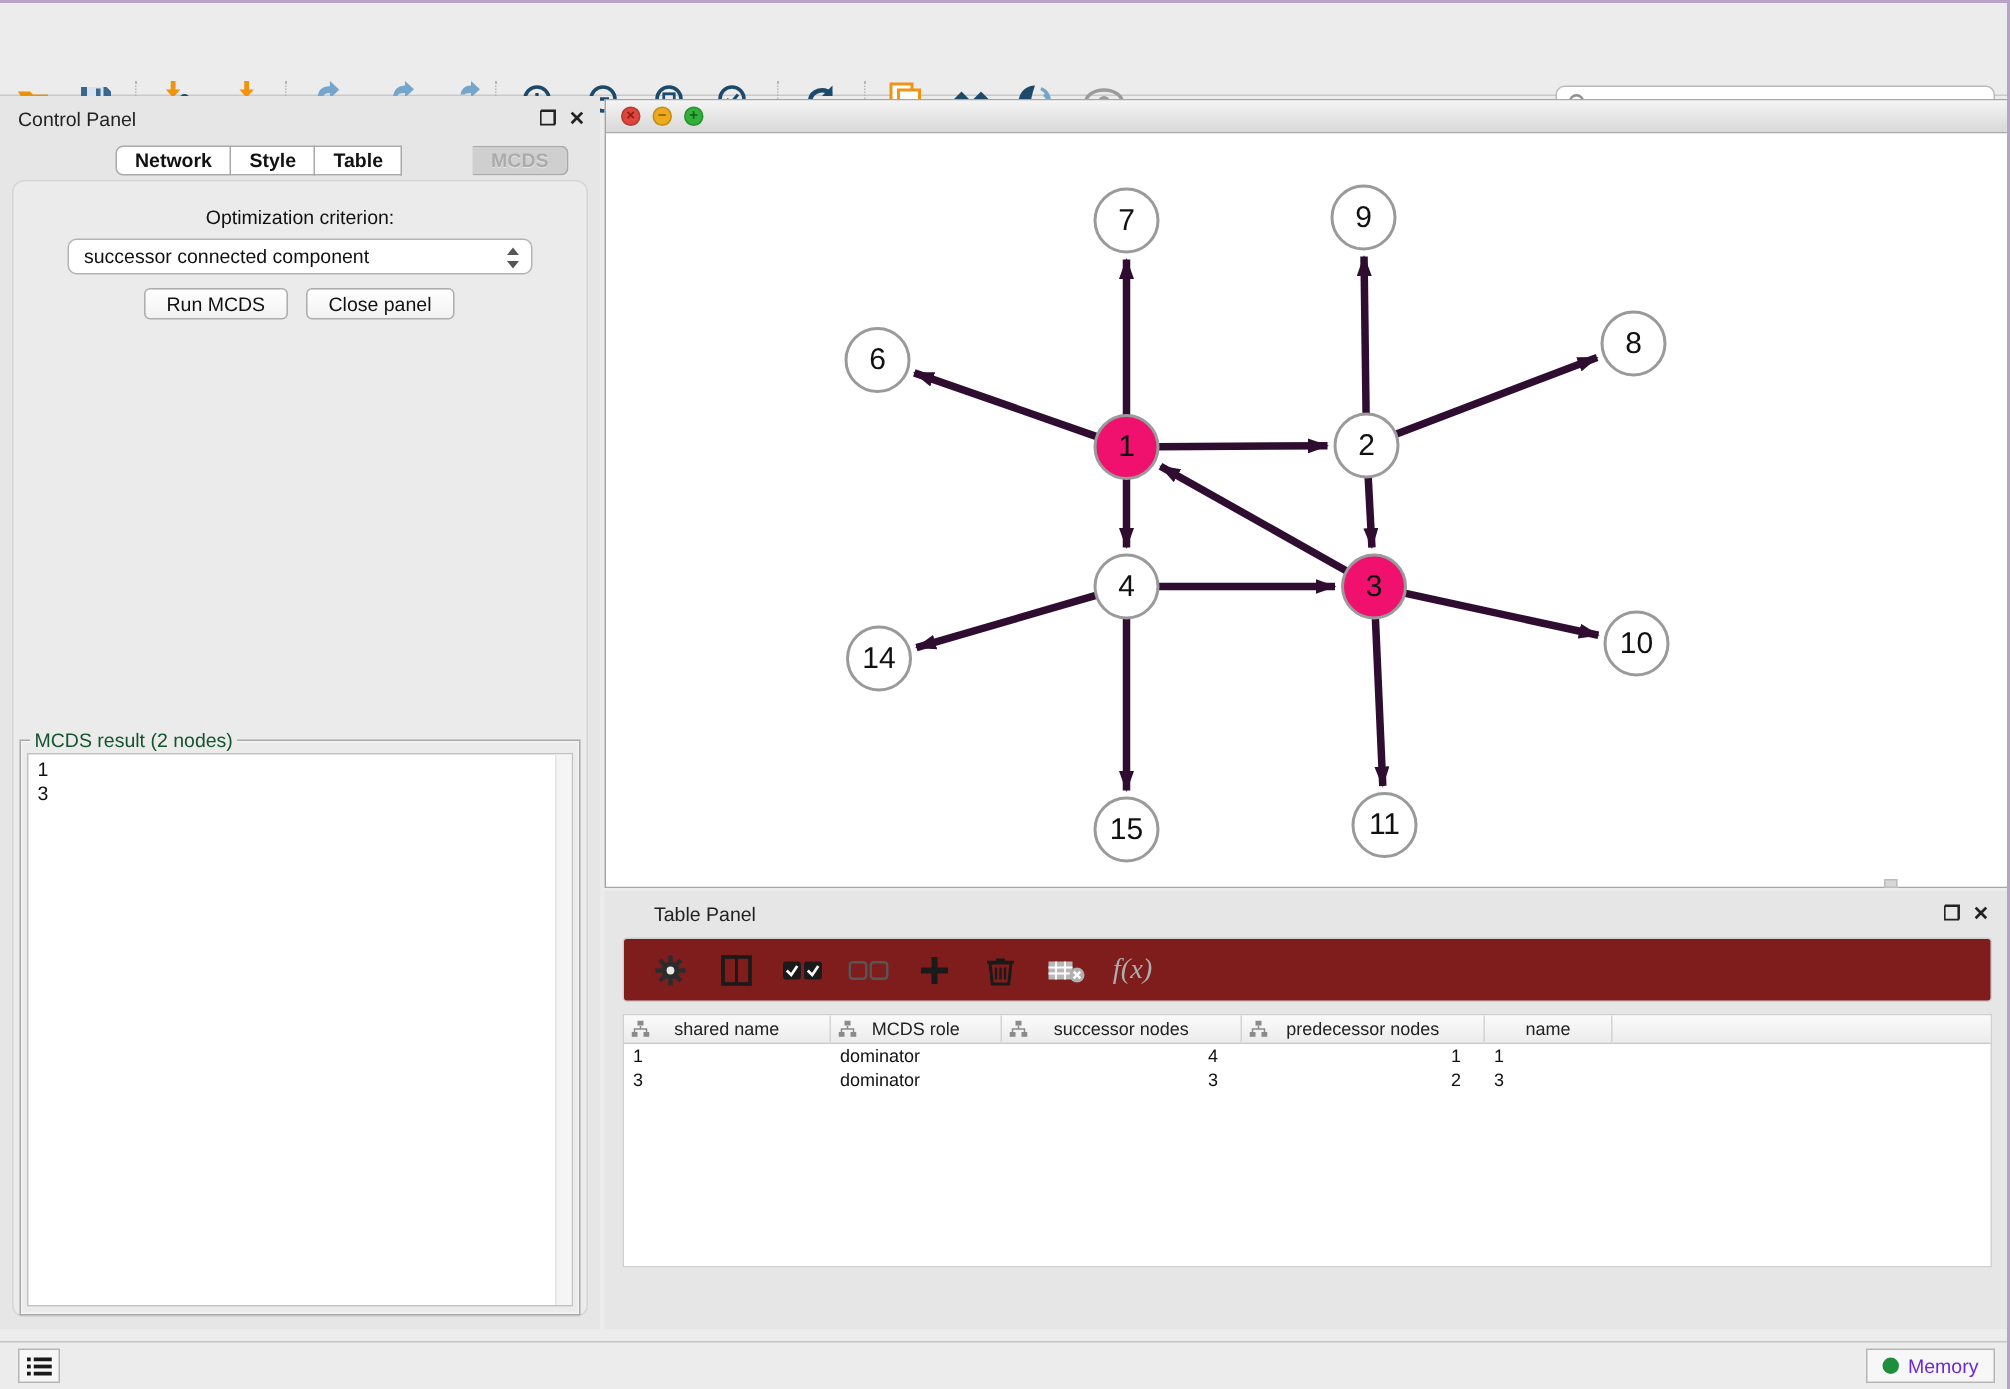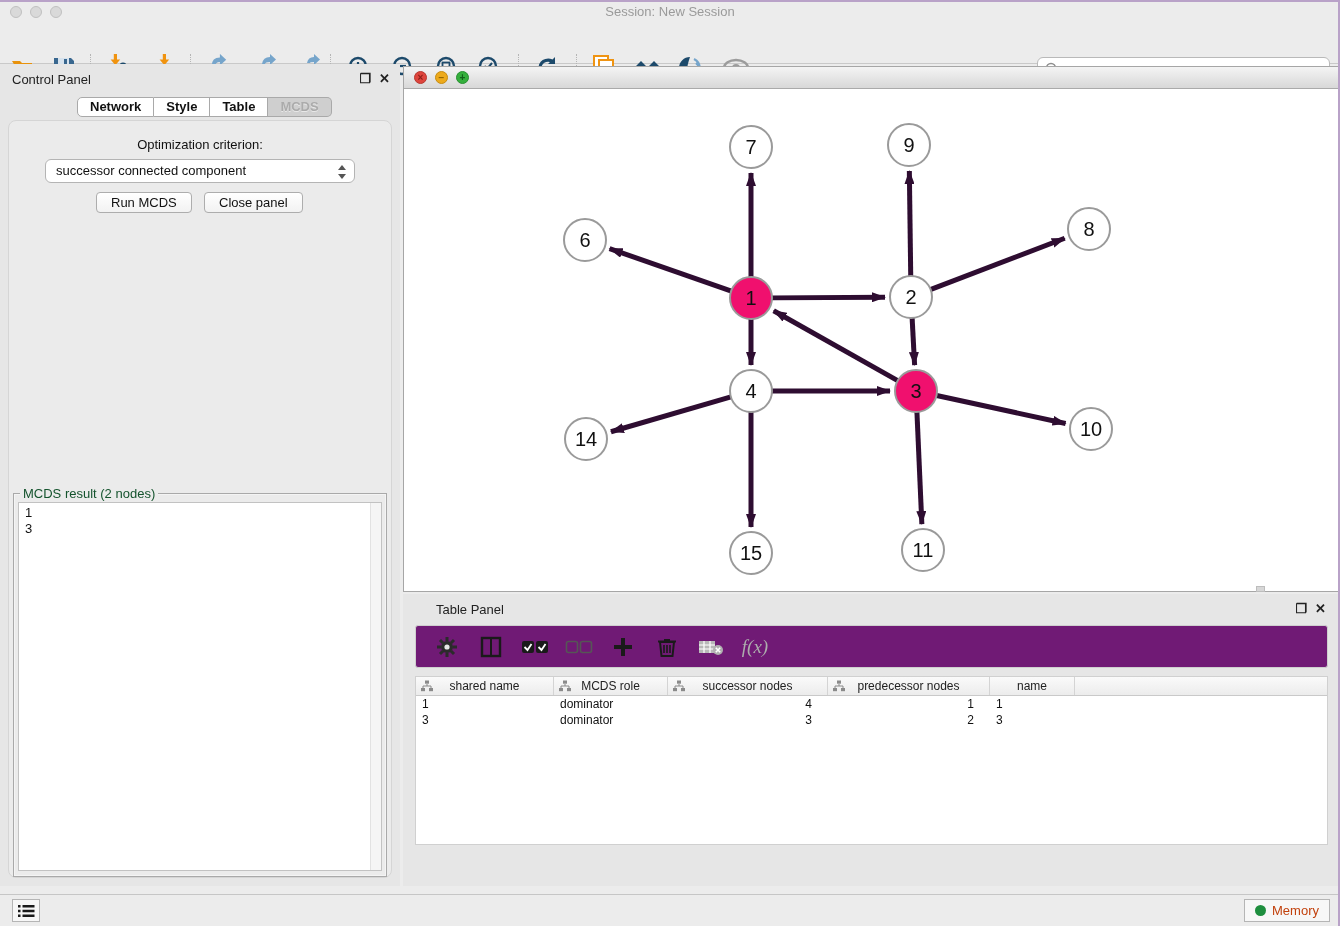--- a/index.html
+++ b/index.html
@@ -24,21 +24,21 @@
 
   
   .control-panel { position:absolute; left:0; top:64px; width:400px; height:822px; background:#e6e6e6; }
   .panel-title { position:absolute; left:12px; top:8px; font-size:13px; color:#222; }
   .panel-btns { position:absolute; right:10px; top:7px; display:flex; gap:8px; font-size:13px; color:#222; font-weight:bold; }
   .cp-content { position:absolute; left:8px; top:56px; width:384px; height:758px; background:#ebebeb; border:1px solid #d5d5d5; border-radius:8px; }
 
   .seg-group { display:flex; }
   .seg { height:20px; line-height:18px; font-size:13px; font-weight:bold; color:#111; background:#fff; border:1px solid #a9a9a9; border-left:none; text-align:center; padding:0 12px; cursor:default; }
   .seg:first-child { border-left:1px solid #a9a9a9; border-radius:5px 0 0 5px; }
-  .seg:last-child { border-radius:0 5px 5px 0; }
+  .seg:last-child { border-radius:0 5px 5px 0;margin-left:47px; }
   .seg.sel { background:#cfcfcf; color:#ababab; text-shadow:0 1px 0 #e8e8e8; }
   #ctl-tabs { position:absolute; left:77px; top:33px; z-index:5; }
 
   .opt-label { position:absolute; left:0; right:0; top:16px; text-align:center; font-size:13px; color:#111; }
   .select { position:absolute; left:36px; top:38px; width:310px; height:24px; background:#fff; border:1px solid #b4b4b4; border-radius:6px; font-size:13px; color:#111; line-height:22px; padding-left:10px; }
   .select .chev { position:absolute; right:7px; top:3px; width:10px; height:18px; color:#444; }
   .chev svg { display:block; }
   .btn { position:absolute; height:21px; background:linear-gradient(#ffffff,#f2f2f2); border:1px solid #adadad; border-radius:4px; font-size:13px; color:#111; text-align:center; line-height:19px; padding:0 14px; cursor:default; }
 
   .fieldset { position:absolute; left:4px; top:372px; width:374px; height:384px; border:1px solid #a9a9a9; box-shadow:inset 0 0 0 1px #f4f4f4; }
@@ -53,52 +53,46 @@
   .light { position:absolute; top:4px; width:13px; height:13px; border-radius:50%; font-size:10px; font-weight:bold; text-align:center; line-height:12px; }
   .net-title { position:absolute; left:0; right:0; top:3px; text-align:center; font-size:13px; color:#222; }
   .net-canvas { position:absolute; left:0; top:22px; width:935px; height:502px; background:#fff; overflow:hidden; }
   .net-canvas svg { position:absolute; left:0; top:0; }
   .gnode { position:absolute; width:44px; height:44px; border-radius:50%; border:2.5px solid #9a9a9a; background:#fff; display:flex; align-items:center; justify-content:center; font-size:20px; color:#111; cursor:default; }
   .gnode.sel { background:#f0106e; }
   .net-grip { position:absolute; left:852px; top:519px; width:9px; height:6px; background:#d7d7d7; border:1px solid #bdbdbd; }
 
   
   .table-panel { position:absolute; left:403px; top:594px; width:937px; height:292px; background:#e6e6e6; }
-  .tp-toolbar { position:absolute; left:12px; top:31px; width:913px; height:43px; background:#701a75; border:1px solid #cfcfcf; border-radius:3px; display:flex; align-items:center; gap:14px; padding-left:16px;text-align:right; }
+  .tp-toolbar { position:absolute; left:12px; top:31px; width:913px; height:43px; background:#7f1d1d; border:1px solid #cfcfcf; border-radius:3px; display:flex; align-items:center; gap:14px; padding-left:16px;text-align:right; }
   .tp-icon { width:30px; height:26px; display:flex; align-items:center; justify-content:center; }
   .fx { font-family:"Liberation Serif", serif; font-style:italic; font-size:19px; color:#adadad; }
   .tbl { position:absolute; left:12px; top:82px; width:913px; height:169px; background:#fff; border:1px solid #d0d0d0; }
   .thead { display:flex; height:19px; background:linear-gradient(#fafafa,#ececec); border-bottom:1px solid #c9c9c9; }
   .th { position:relative; border-right:1px solid #d4d4d4; font-size:12px; color:#222; text-align:center; line-height:18px; }
   .th .h-icon { position:absolute; left:5px; top:3px; }
   .trow { display:flex; height:16px; font-size:12px; color:#111; }
   .td { padding:1px 6px 0 6px; overflow:hidden; white-space:nowrap; }
   .td.r { text-align:right; padding-right:16px; }
   #tbl-tabs { position:absolute; left:269px; top:271px; }
   #tbl-tabs .seg { height:22px; line-height:20px; }
 
   
   .statusbar { position:absolute; left:0; top:894px; width:100%; height:32px; background:#ececec; border-top:1px solid #c6c6c6; }
   .sb-btn { position:absolute; top:4px; height:23px; background:#f7f7f7; border:1px solid #b5b5b5; display:flex; align-items:center; justify-content:center; }
   .mem-dot { width:11px; height:11px; border-radius:50%; background:#1e8e3e; margin-right:6px; }
-  .mem-label { font-size:13px; color:#c2410c; }
+  .mem-label { font-size:13px; color:#6d28d9; }
 </style>
 </head>
 <body>
 
 <div class="window">
   <div class="edge-top"></div>
   <div class="edge-right"></div>
 
-  <div class="titlebar">
-    <div class="tl-dot" style="left:10px"></div>
-    <div class="tl-dot" style="left:30px"></div>
-    <div class="tl-dot" style="left:50px"></div>
-    <div class="win-title">Session: New Session</div>
-  </div>
 
   <div class="toolbar">
     <div class="tbtn" style="left:6px">
       <svg width="28" height="24" viewBox="0 0 28 24">
           <path d="M2 5 h8 l2 2 h10 v3 H5 Z" fill="#e8920c"></path>
           <path d="M5 10 h21 l-4 10 H2 Z" fill="#f2a42a" stroke="#c87d08"></path>
         </svg>
     </div>
     <div class="tbtn" style="left:46px">
       <svg width="24" height="24" viewBox="0 0 24 24">

